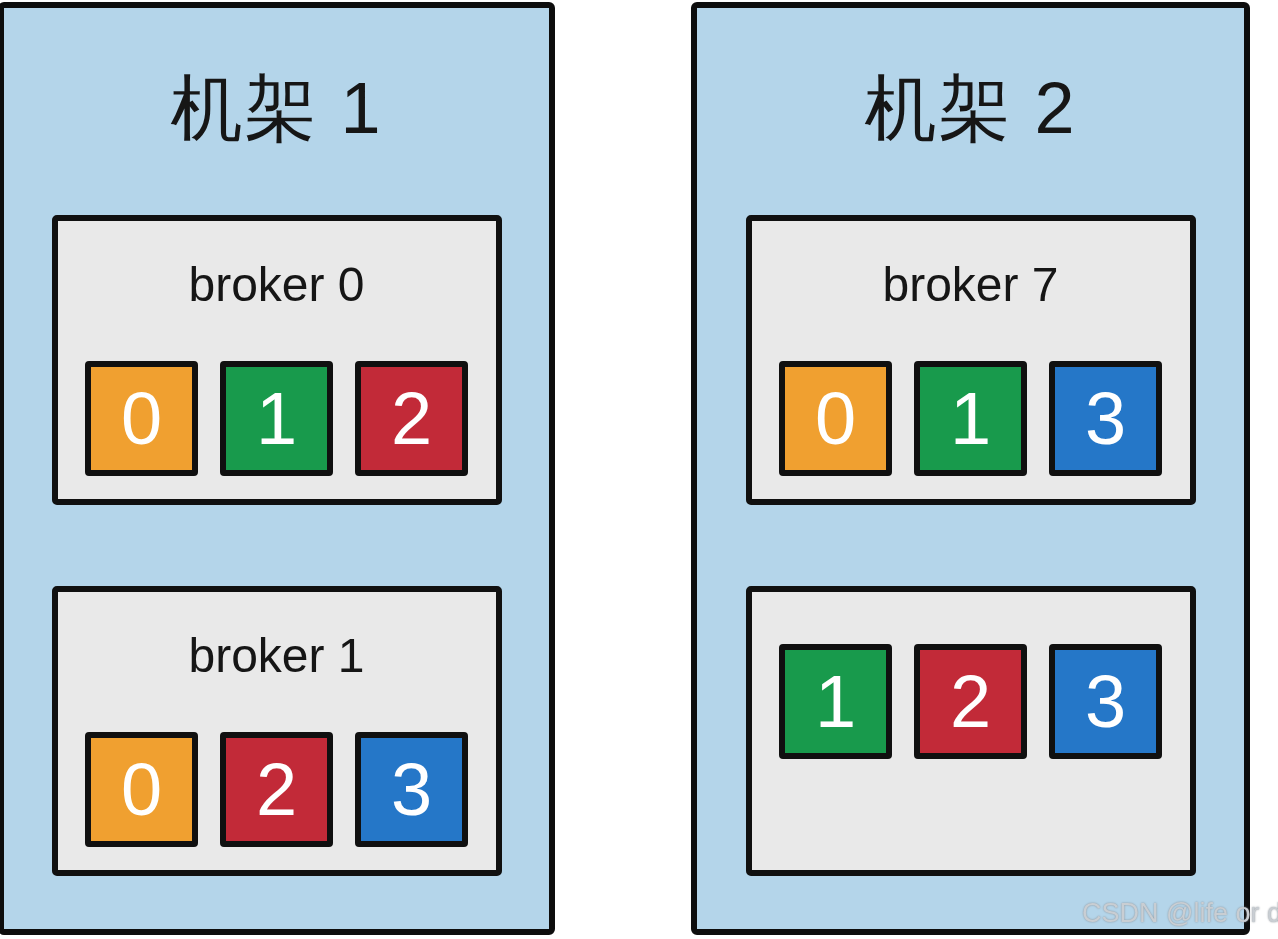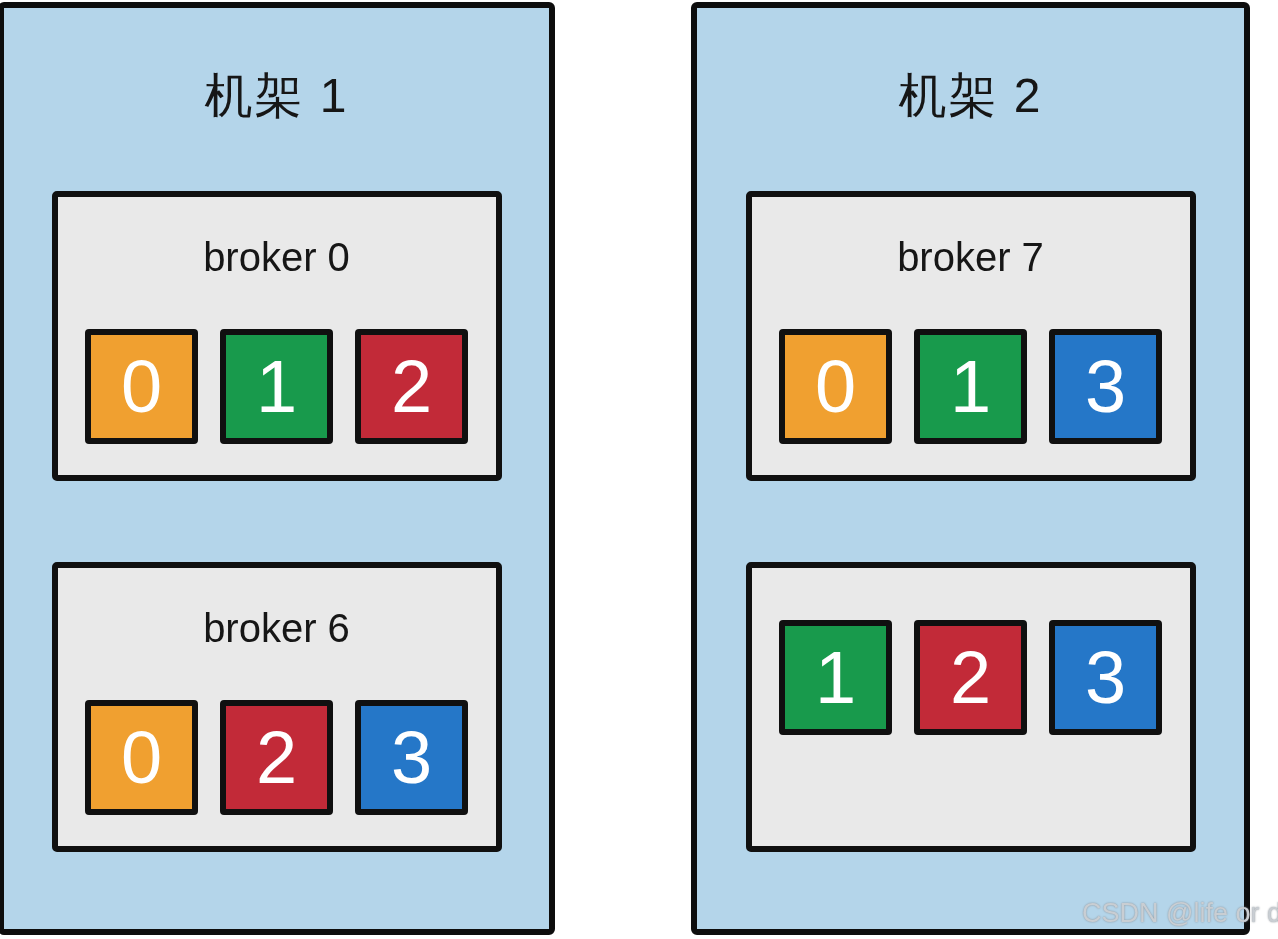--- a/index.html
+++ b/index.html
@@ -22,39 +22,39 @@
     background: #b4d5ea;
     border: 6px solid #0d0d0d;
     border-radius: 6px;
     box-sizing: border-box;
   }
   .rack--1 { left: -2px; width: 557px; }
   .rack--2 { left: 691px; width: 559px; }
   .rack-title {
     margin-top: 64px;
     text-align: center;
-    font-size: 48px;
+    font-size: 72px;
     line-height: 1;
     color: #161616;
     letter-spacing: 2px;
   }
   .broker {
     width: 450px;
     height: 290px;
     margin: 0 auto;
     background: #e9e9e9;
     border: 6px solid #101010;
     border-radius: 5px;
     box-sizing: border-box;
   }
   .broker--first  { margin-top: 71px; }
   .broker--second { margin-top: 81px; }
   .broker-label {
     text-align: center;
-    font-size: 40px;
+    font-size: 48px;
     line-height: 1;
     color: #161616;
     margin-top: 40px;
   }
   .partitions {
     display: flex;
     justify-content: center;
     gap: 22px;
     margin-top: 52px;
   }
@@ -91,21 +91,21 @@
     <div class="broker broker--first">
       <div class="broker-label">broker 0</div>
       <div class="partitions">
         <div class="partition" style="background: rgb(240, 160, 48);">0</div>
         <div class="partition" style="background: rgb(24, 154, 76);">1</div>
         <div class="partition" style="background: rgb(194, 42, 56);">2</div>
       </div>
     </div>
 
     <div class="broker broker--second">
-      <div class="broker-label">broker 6</div>
+      <div class="broker-label">broker 1</div>
       <div class="partitions">
         <div class="partition" style="background: rgb(240, 160, 48);">0</div>
         <div class="partition" style="background: rgb(194, 42, 56);">2</div>
         <div class="partition" style="background: rgb(37, 119, 200);">3</div>
       </div>
     </div>
   </div>
 
   <div class="rack rack--2">
     <div class="rack-title">机架 2</div>

